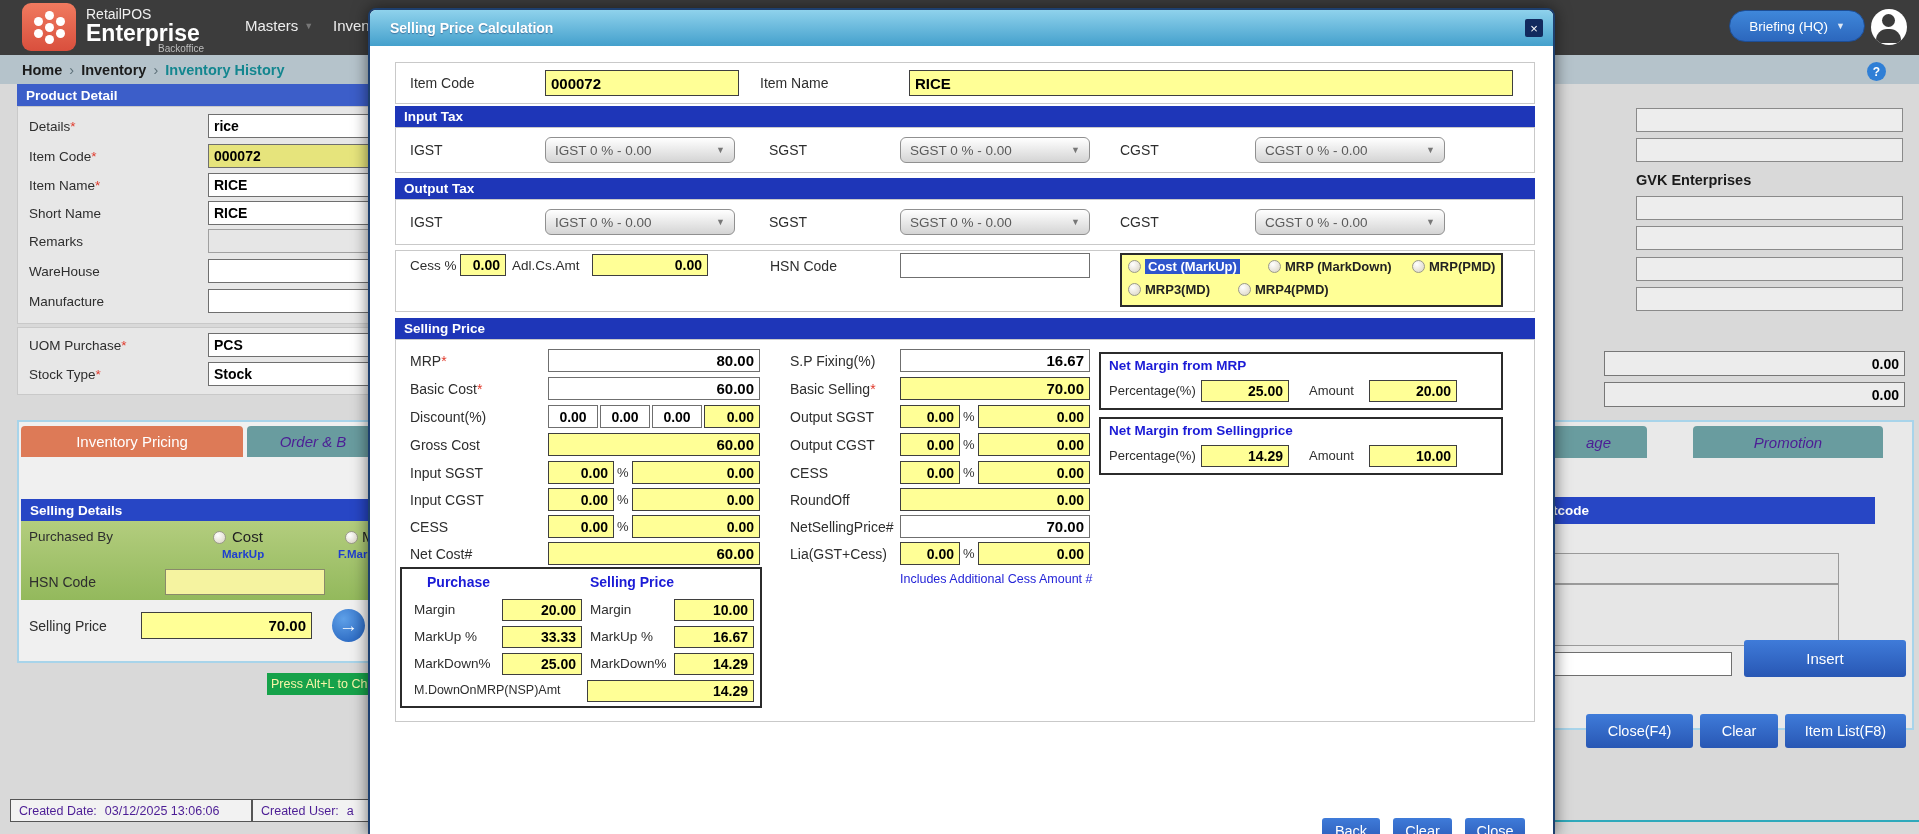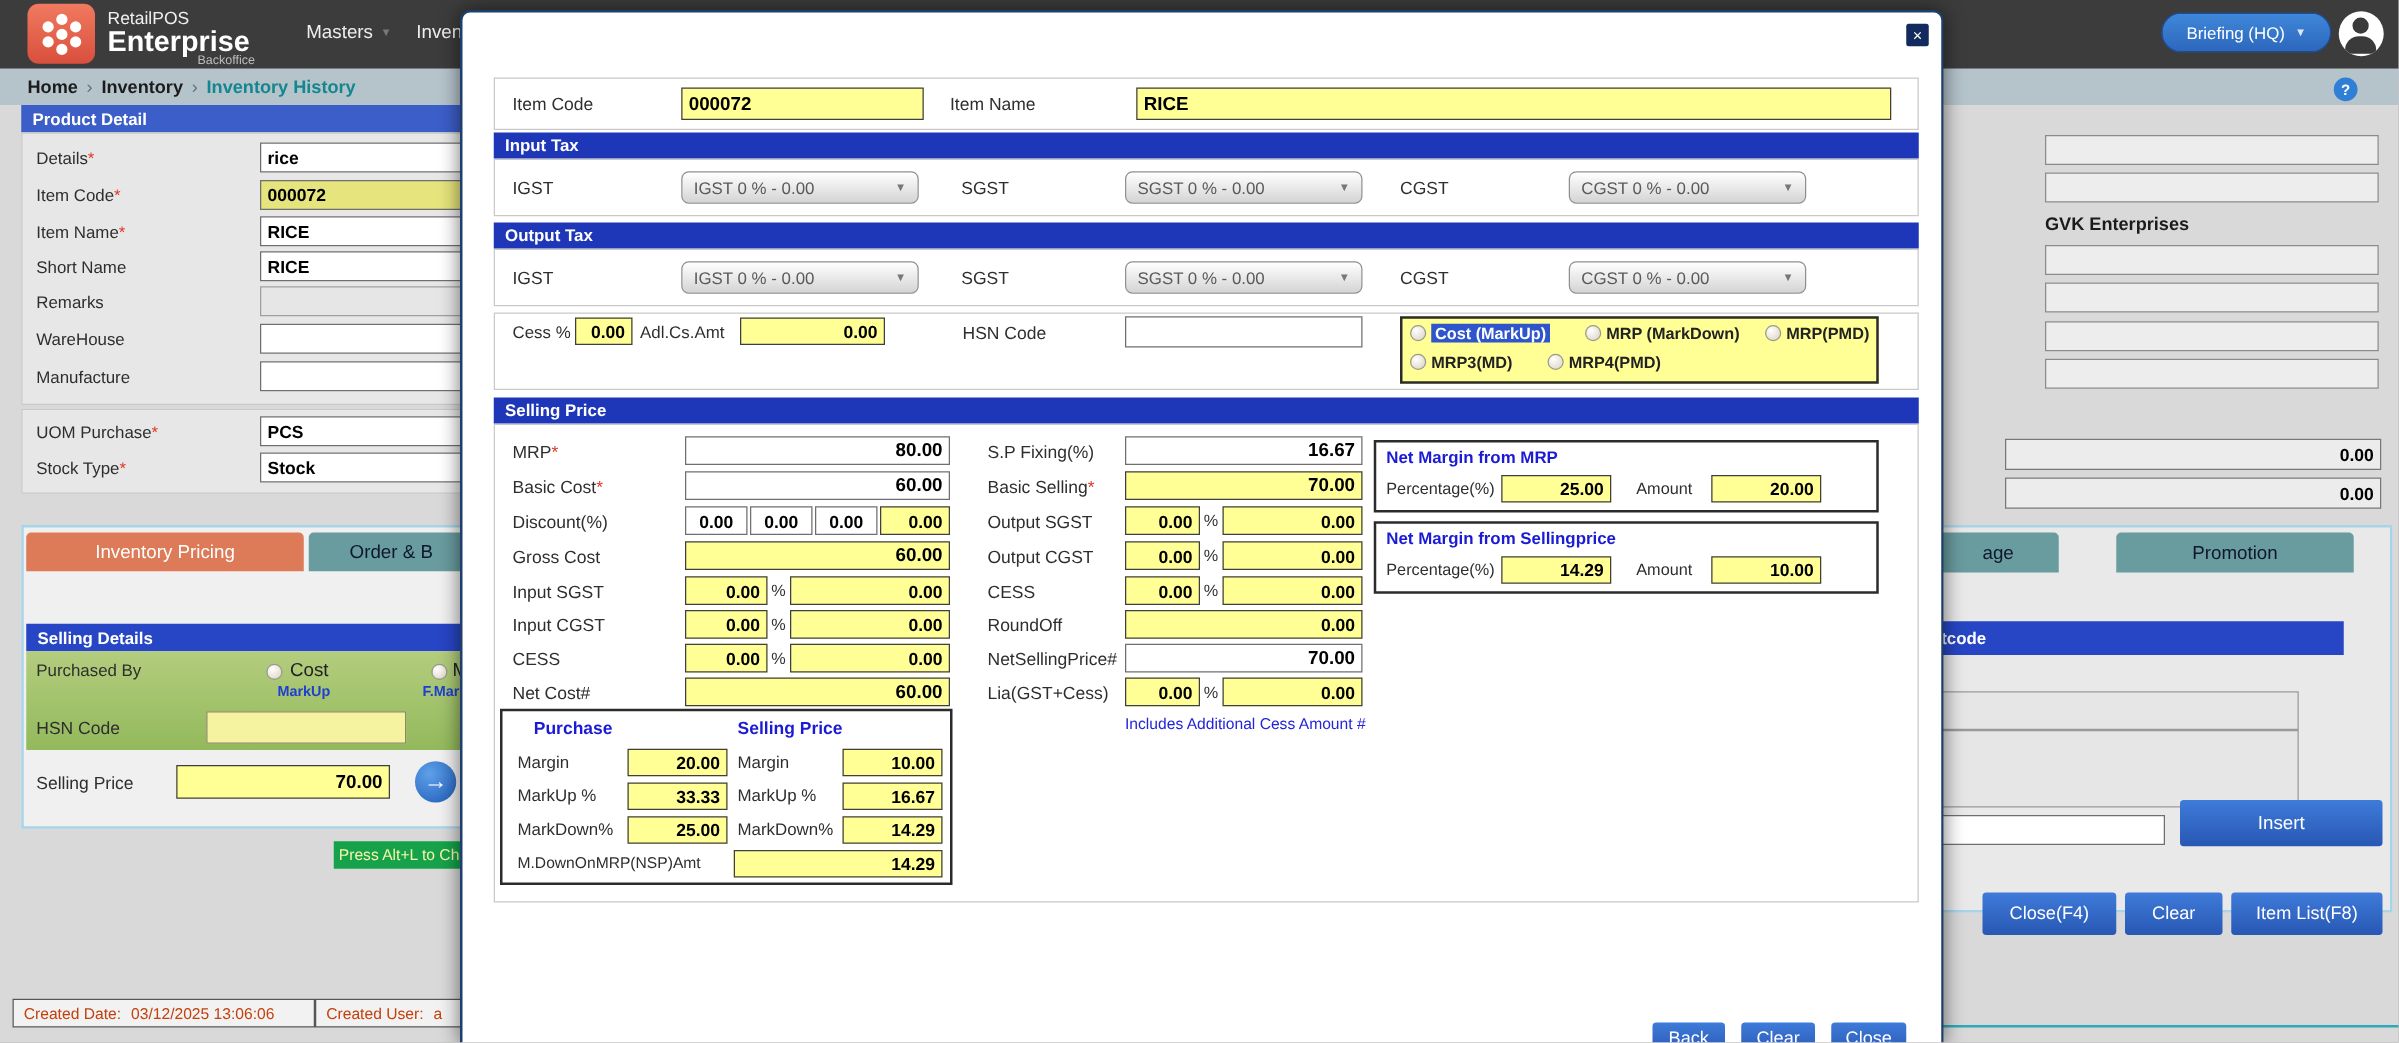--- a/index.html
+++ b/index.html
@@ -15,21 +15,21 @@
   .fgray{background:#ededed;border-color:#8a8a8a;}
   .fr{justify-content:flex-end;}
   .fc{justify-content:center;}
   .bar{background:#1e36b8;color:#fff;font-weight:bold;font-size:13.5px;display:flex;align-items:center;padding-left:9px;}
   .sel{border:1px solid #909090;border-radius:6px;background:linear-gradient(#ffffff,#d4d4d4);
        color:#5a5a5a;font-size:13.5px;display:flex;align-items:center;justify-content:space-between;padding:0 9px;}
   .car{font-size:9px;color:#777;}
   .btn{background:linear-gradient(#3f7bd9,#2857b4);color:#fff;display:flex;align-items:center;justify-content:center;
        font-size:14.5px;border-radius:3px;cursor:pointer;white-space:nowrap;}
   .tab{display:flex;align-items:center;justify-content:center;font-size:15px;border-radius:4px 4px 0 0;overflow:hidden;}
-  .tteal{background:#699c9f;color:#0f172a;}
+  .tteal{background:#699c9f;color:#4c1d95;font-style:italic;}
   .torange{background:#dd7a57;color:#fff;}
   .radio{width:13px;height:13px;border-radius:50%;background:radial-gradient(circle at 35% 30%,#fff,#d8d2c0);
          border:1px solid #9a9a8a;display:inline-block;flex:none;}
   .rlbl{font-weight:bold;font-size:13px;color:#222;white-space:nowrap;}
   .rsel{background:#2e55cc;color:#fff;padding:0 3px;}
   .mtitle{color:#1b1bd6;font-weight:bold;font-size:13.5px;white-space:nowrap;}
   .secbox{border:1px solid #c9c9c9;background:#fff;}
   .pct{font-size:13px;color:#333;}
   #topbar{background:#3c3c3c;}
   #logo{background:linear-gradient(#f07a5f,#d94f3d);border-radius:9px;}
@@ -52,21 +52,21 @@
          background:linear-gradient(#8fd2ec,#44a0cc);display:flex;align-items:center;padding-left:20px;box-sizing:border-box;}
   #mtitle{color:#fff;font-weight:bold;font-size:14px;text-shadow:0 1px 1px rgba(0,0,60,.35);}
   #mclose{position:absolute;right:10px;top:9px;width:18px;height:18px;background:#122a5e;color:#fff;display:flex;
           align-items:center;justify-content:center;font-size:13px;border-radius:2px;cursor:pointer;}
   .gpanel{background:linear-gradient(#b3cd7e,#93b95c);}
   .bluecirc{border-radius:50%;background:radial-gradient(circle at 35% 30%,#5ea0e8,#1f5cb8);color:#fff;
             display:flex;align-items:center;justify-content:center;font-weight:bold;font-size:19px;}
   .hintbar{background:#16a24a;color:#f8f4a8;font-size:12.5px;display:flex;align-items:center;padding-left:4px;
            white-space:nowrap;overflow:hidden;}
   .statcell{border:1px solid #555;background:#f2f2f2;display:flex;align-items:center;padding-left:8px;gap:8px;
-            font-size:12.5px;color:#c2410c;white-space:nowrap;overflow:hidden;}
+            font-size:12.5px;color:#4c1d95;white-space:nowrap;overflow:hidden;}
   .bchead{background:#5d70c7;border:1px solid #39489e;color:#fff;font-weight:bold;font-size:14px;
           display:flex;align-items:center;justify-content:center;}
   .bcrow{background:#e6e6e6;border:1px solid #9a9a9a;}
   .note{color:#2424d8;font-size:12.5px;white-space:nowrap;}
 </style>
 </head>
 <body>
 
 <div id="canvas">
 
@@ -237,20 +237,23 @@
       <span>Close(F4)</span>
     </div>
   <div class="btn a" style="left:1700px;top:714px;width:78px;height:34px;">
       <span>Clear</span>
     </div>
   <div class="btn a" style="left:1785px;top:714px;width:121px;height:34px;">
       <span>Item List(F8)</span>
     </div>
 
   <div id="modal">
+    <div id="mhead">
+      <span id="mtitle">Selling Price Calculation</span>
+    </div>
     <div id="mclose">
         <span>×</span>
       </div>
 
     <div class="a secbox" style="left:25px;top:52px;width:1140px;height:42px;"></div>
     <div class="lbl a" style="left:40px;top:65px;font-size:14px;">Item Code</div>
     <div class="fld fy a" style="left:175px;top:60px;width:194px;height:26px;font-size:15px;">
         <span>000072</span>
       </div>
     <div class="lbl a" style="left:390px;top:65px;font-size:14px;">Item Name</div>

